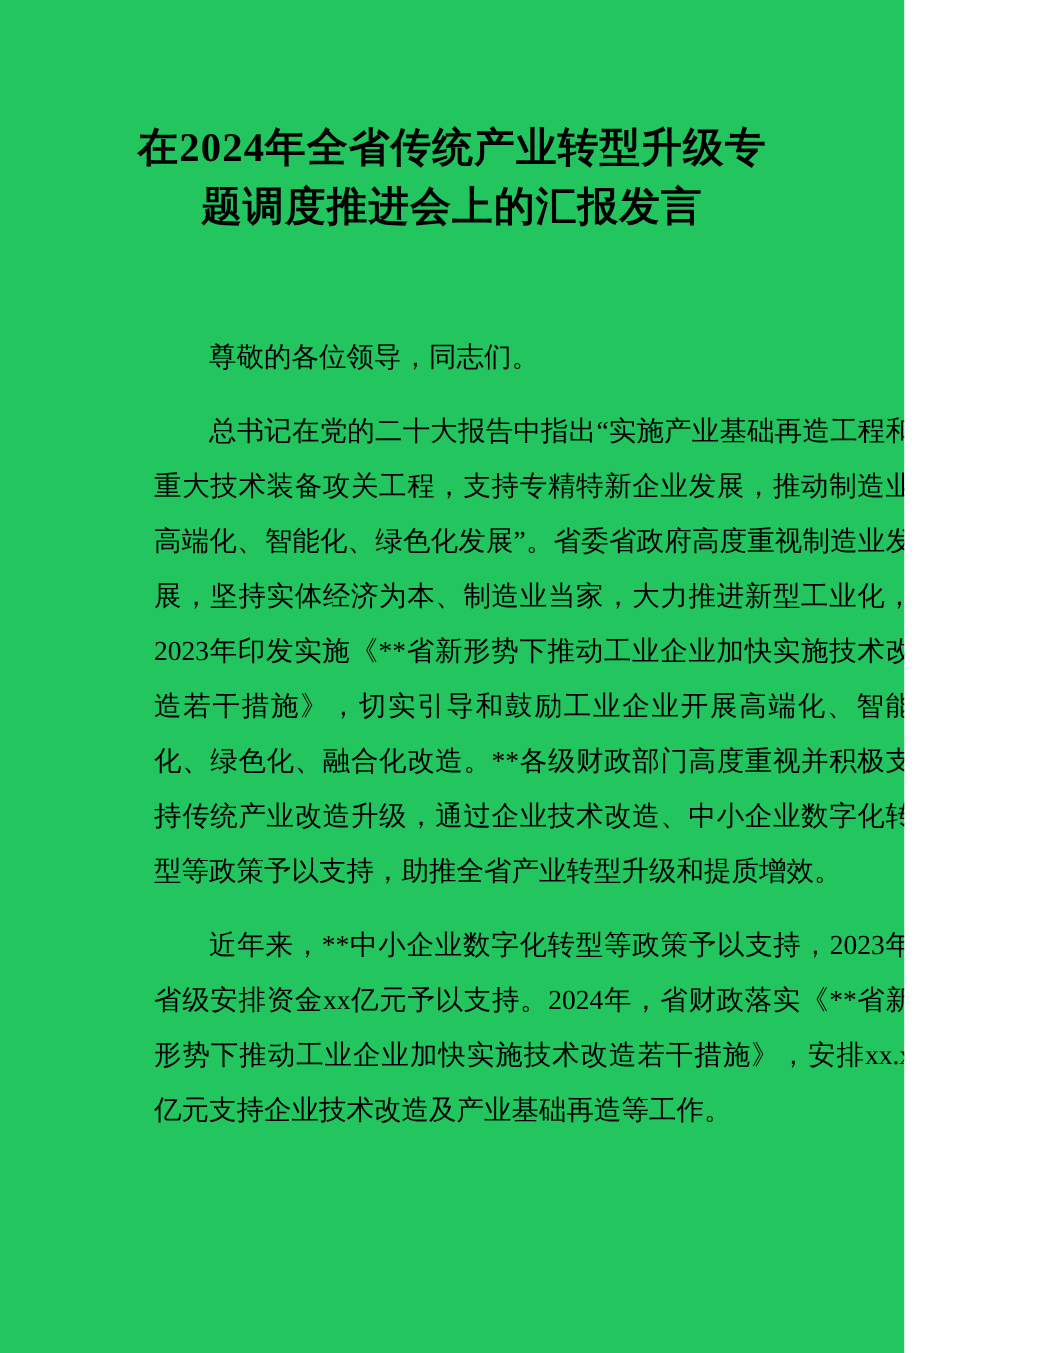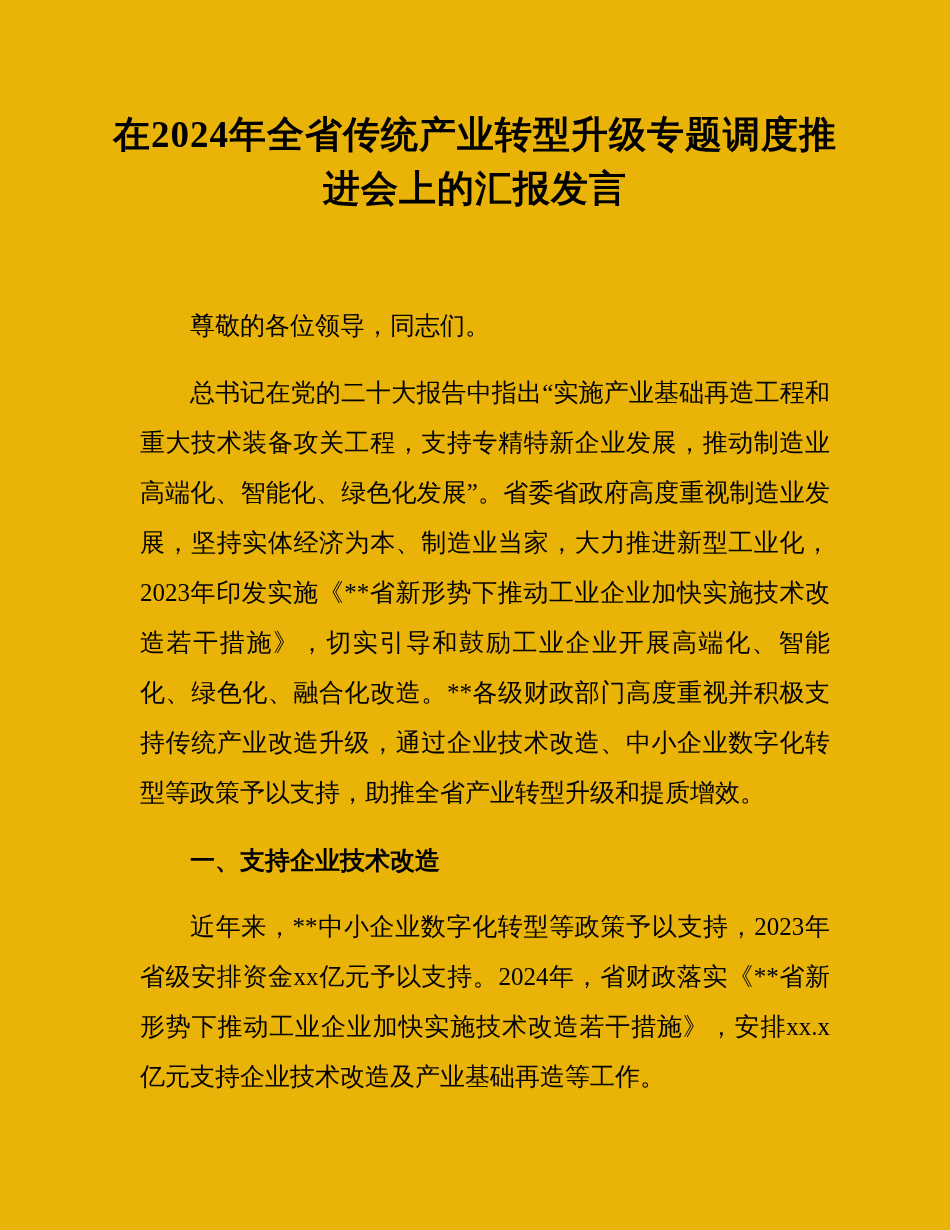--- a/index.html
+++ b/index.html
@@ -2,23 +2,23 @@
 <html><head>
 <meta charset="utf-8">
 <style>
   html, body {
     margin: 0;
     padding: 0;
     background: #ffffff;
   }
   .page {
     position: relative;
-    width: 950px;
+    width: 822px;
     height: 1230px;
-    background: #eab308;
+    background: #22c55e;
     color: #000000;
     overflow: hidden;
     box-sizing: border-box;
   }
   .doc-title {
     margin: 108px 110px 0 110px;
     font-family: "Liberation Serif", "DejaVu Serif", serif;
     font-weight: 700;
     font-size: 37px;
     line-height: 54px;
@@ -48,16 +48,15 @@
   }
 </style>
 </head>
 <body>
 
 <div class="page">
   <h1 class="doc-title">在2024年全省传统产业转型升级专题调度推进会上的汇报发言</h1>
   <div class="doc-body" id="doc-body">
       <p class="body-para">尊敬的各位领导，同志们。</p>
       <p class="body-para">总书记在党的二十大报告中指出“实施产业基础再造工程和重大技术装备攻关工程，支持专精特新企业发展，推动制造业高端化、智能化、绿色化发展”。省委省政府高度重视制造业发展，坚持实体经济为本、制造业当家，大力推进新型工业化，2023年印发实施《**省新形势下推动工业企业加快实施技术改造若干措施》，切实引导和鼓励工业企业开展高端化、智能化、绿色化、融合化改造。**各级财政部门高度重视并积极支持传统产业改造升级，通过企业技术改造、中小企业数字化转型等政策予以支持，助推全省产业转型升级和提质增效。</p>
-      <p class="heading-para">一、支持企业技术改造</p>
       <p class="body-para">近年来，**中小企业数字化转型等政策予以支持，2023年省级安排资金xx亿元予以支持。2024年，省财政落实《**省新形势下推动工业企业加快实施技术改造若干措施》，安排xx.x亿元支持企业技术改造及产业基础再造等工作。</p>
     </div>
 </div>
 
 </body></html>

